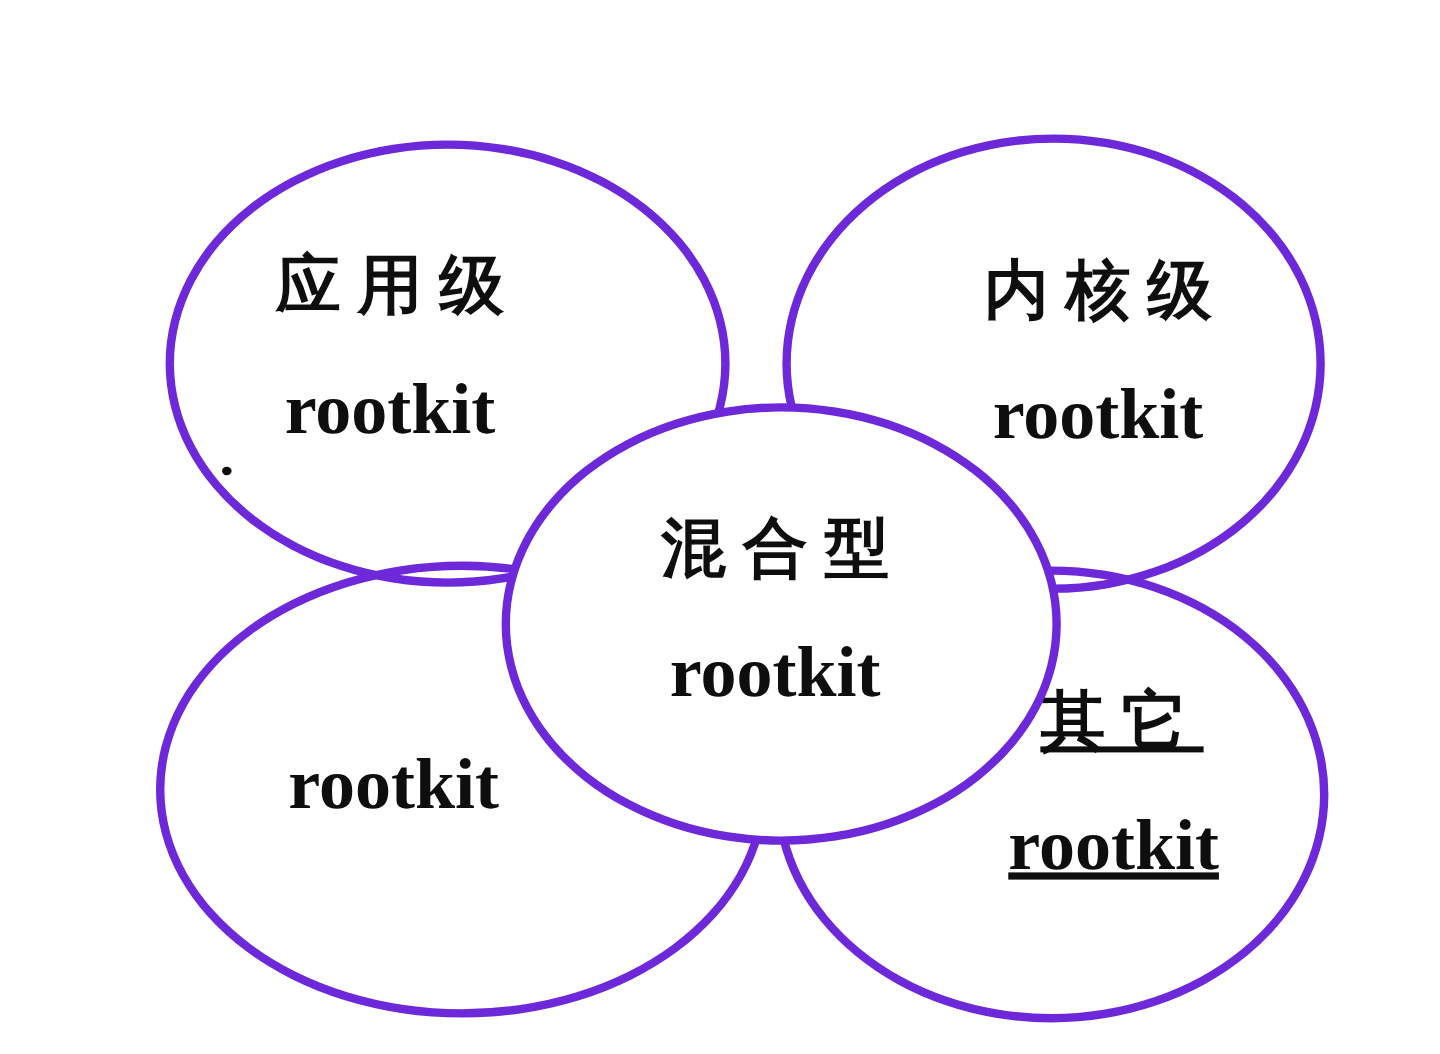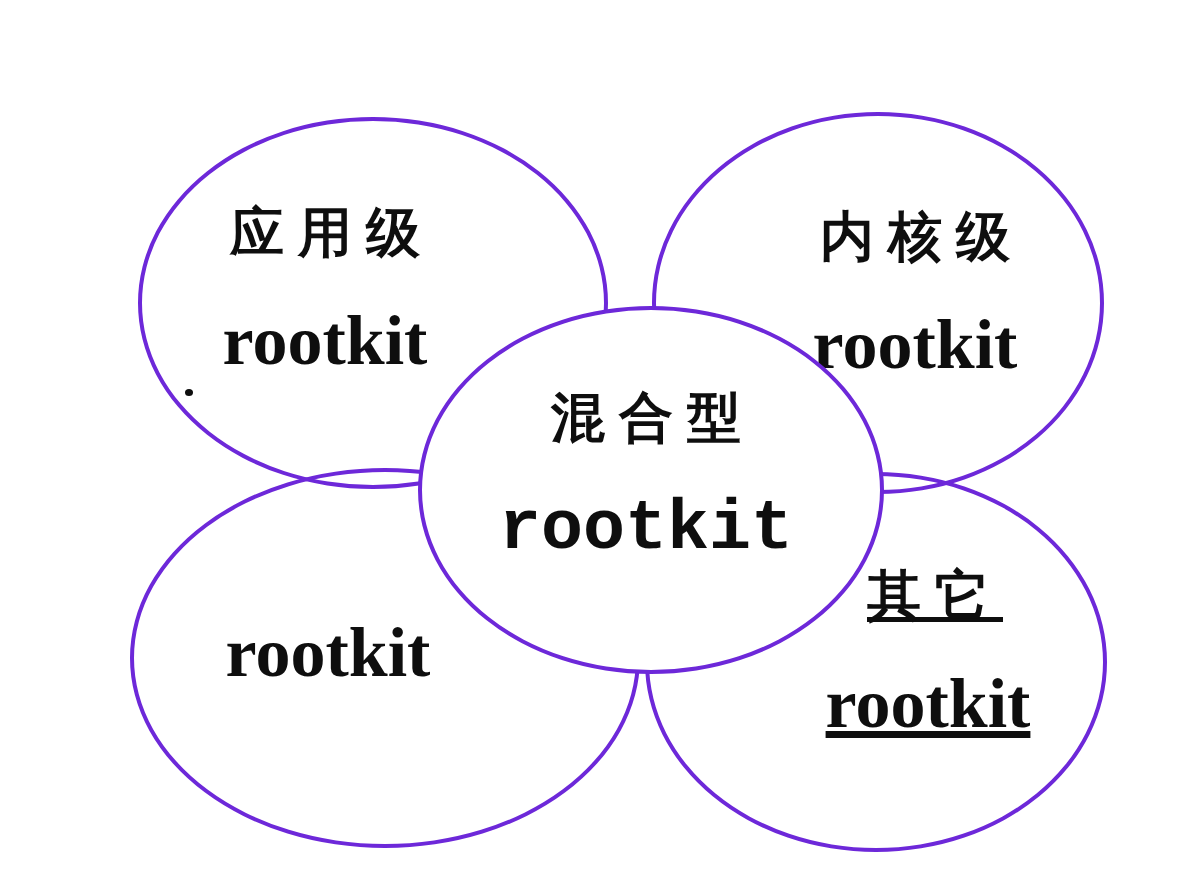--- a/index.html
+++ b/index.html
@@ -12,21 +12,21 @@
     width: 1200px;
     height: 878px;
     background: #ffffff;
     overflow: hidden;
     font-family: "Liberation Serif", "DejaVu Serif", serif;
     color: #0e0e0e;
   }
   .ellipse {
     position: absolute;
     box-sizing: border-box;
-    border: 4px solid #6d28d9;
+    border: 7px solid #6d28d9;
     border-radius: 50%;
     display: flex;
     align-items: center;
     justify-content: center;
   }
   .ellipse.corner {
     background: transparent;
     z-index: 1;
   }
   .ellipse.middle {
@@ -41,39 +41,39 @@
   }
   .zh {
     font-size: 54px;
     font-weight: bold;
     line-height: 1;
     letter-spacing: 14px;
     padding-left: 14px; 
     white-space: nowrap;
   }
   .en {
-    font-size: 70px;
+    font-size: 60px;
     font-weight: bold;
     line-height: 1;
     white-space: nowrap;
   }
   
   .e-application { left: 138px; top: 117px; width: 470px; height: 372px; }
   .e-application .labels { transform: translate(-48px, -12px); }
 
   .e-kernel { left: 652px; top: 112px; width: 452px; height: 382px; }
   .e-kernel .labels { transform: translate(37px, -8px); text-align: center; }
 
   .e-device { left: 130px; top: 468px; width: 510px; height: 380px; }
   .e-device .labels { transform: translate(-57px, -5px); }
 
   .e-other { left: 645px; top: 472px; width: 462px; height: 380px; text-decoration: underline; }
   .e-other .labels { transform: translate(52px, -8px); }
 
-  .e-hybrid { left: 418px; top: 306px; width: 466px; height: 368px; font-family: Liberation Mono, monospace; }
+  .e-hybrid { left: 418px; top: 336px; width: 466px; height: 368px; }
   .e-hybrid .labels { transform: translate(-5px, -10px); }
 
   .speck {
     position: absolute;
     left: 185px;
     top: 389px;
     width: 8px;
     height: 7px;
     background: #0e0e0e;
     border-radius: 50%;

